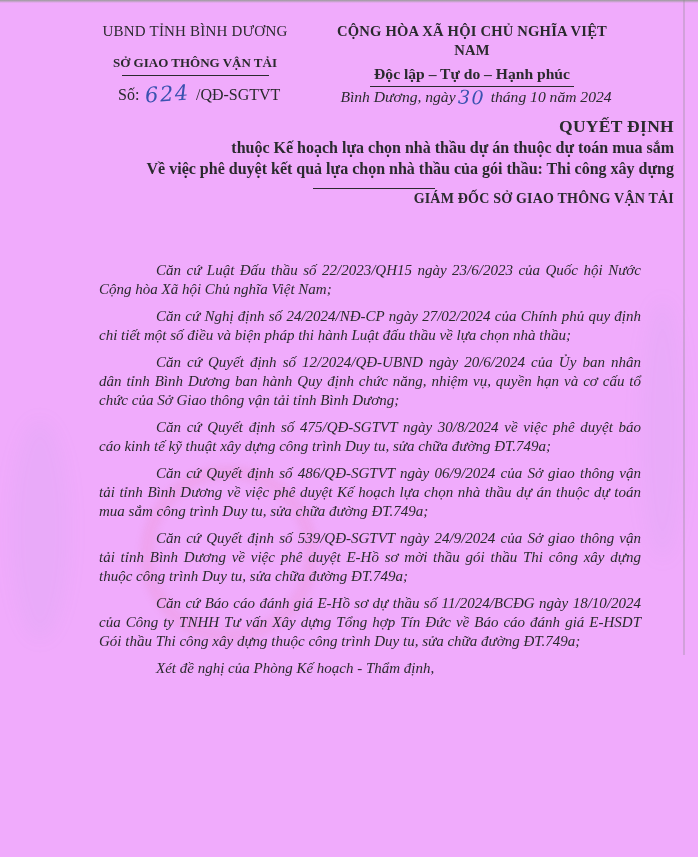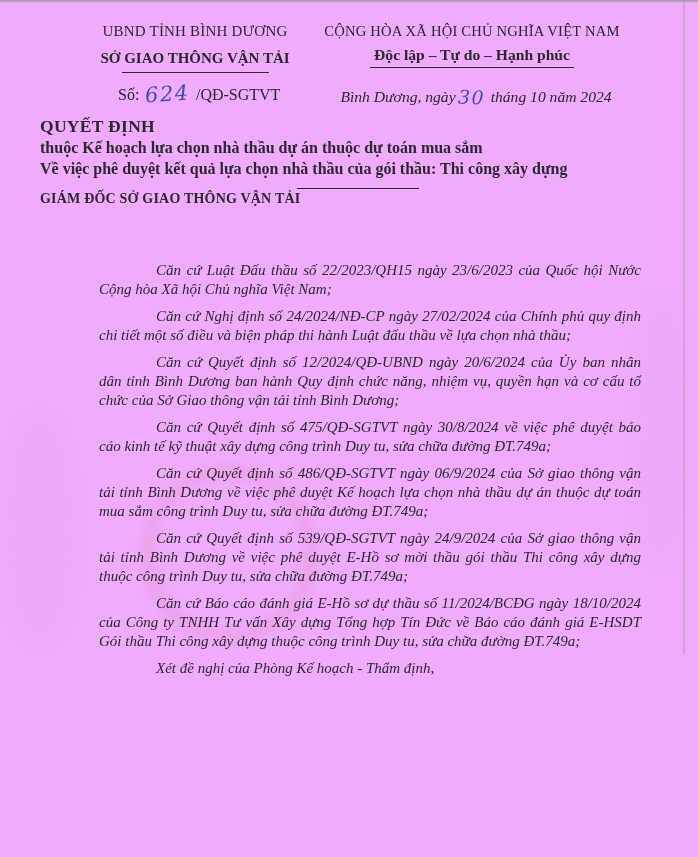--- a/index.html
+++ b/index.html
@@ -18,37 +18,37 @@
   .fold-line{position:absolute;left:683px;top:0;width:2px;height:655px;
     background:rgba(140,140,140,0.30);}
   .stamp-bleed{position:absolute;left:140px;top:465px;width:150px;height:150px;
     border:14px solid rgba(225,70,70,0.07);border-radius:50%;
     filter:blur(3px);}
   .noise-blob{position:absolute;background:rgba(120,150,200,0.05);filter:blur(9px);border-radius:50%;}
 
   
   .org-block{position:absolute;left:60px;top:22px;width:270px;text-align:center;line-height:1.25;}
   .org-line1{font-size:15px;letter-spacing:.2px;}
-  .org-line2{font-size:15px;font-weight:bold;margin-top:8px;}
+  .org-line2{font-size:13px;font-weight:bold;margin-top:14px;}
   .org-underline{width:147px;border-top:1.6px solid #2a2a2e;margin:4px auto 0;}
   .national-block{position:absolute;left:322px;top:22px;width:300px;text-align:center;line-height:1.3;}
-  .nat-line1{font-size:14.6px;font-weight:normal;letter-spacing:.2px;}
+  .nat-line1{font-size:14.6px;font-weight:bold;letter-spacing:.2px;}
   .nat-line2{display:inline-block;font-size:15.6px;font-weight:bold;margin-top:4px;
     border-bottom:1.7px solid #2a2a2e;padding:0 4px 2px;}
 
   .number-line{position:absolute;left:118px;top:83px;font-size:16px;white-space:nowrap;}
   .date-line{position:absolute;left:330px;top:86px;width:292px;text-align:center;
     font-size:15.6px;font-style:italic;white-space:nowrap;}
   .handwriting{display:inline-block;color:#3a52b0;font-style:italic;
     font-size:21px;letter-spacing:1.5px;transform:rotate(-4deg) translateY(1px);
     font-family:"DejaVu Serif",serif;line-height:1;padding:0 2px;}
   .handwriting.day{font-size:19px;transform:rotate(2deg) translateY(2px);}
 
   
-  .title-block{position:absolute;left:40px;top:116px;width:618px;text-align:left;}
+  .title-block{position:absolute;left:56px;top:116px;width:618px;text-align:right;}
   .doc-heading{font-size:17.5px;font-weight:bold;letter-spacing:.3px;}
   .subject-line{font-size:16px;font-weight:bold;line-height:21px;}
   .subject-line:first-of-type{margin-top:3px;}
   .separator{width:122px;border-top:1.8px solid #2a2a2e;margin:9px auto 0;
     transform:translateX(9px);}
   .authority{font-size:14px;font-weight:bold;margin-top:2px;letter-spacing:.2px;}
 
   
   .body-block{position:absolute;left:99px;top:259px;width:542px;}
   .body-block p{

